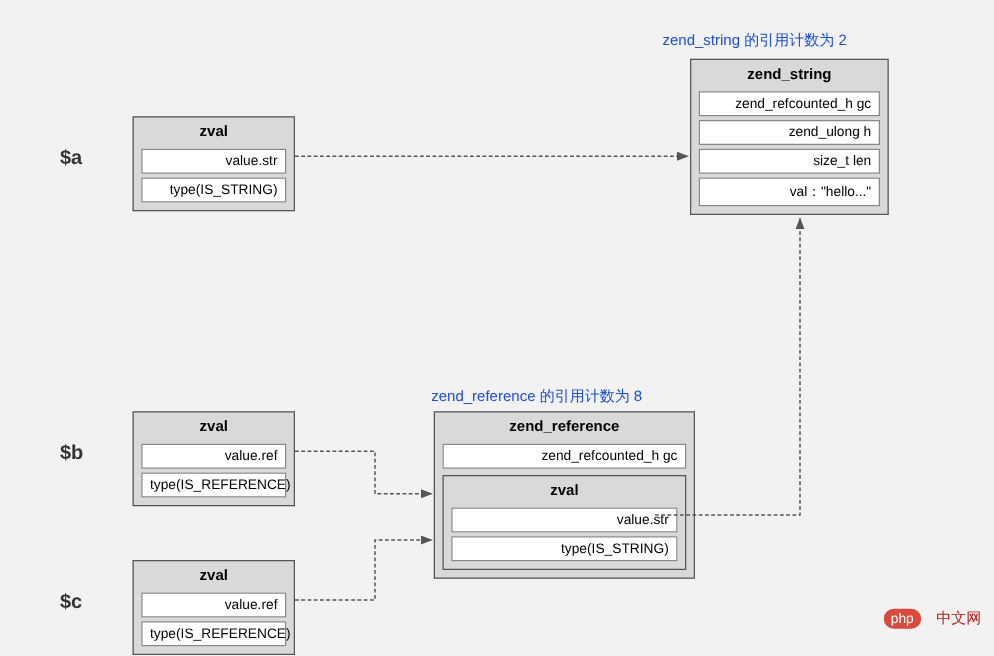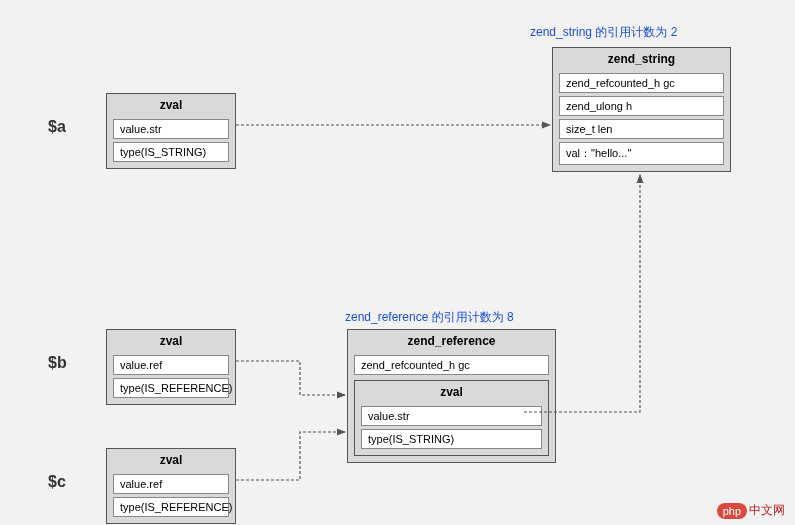--- a/index.html
+++ b/index.html
@@ -25,21 +25,21 @@
       text-align: center;
       font-weight: bold;
       padding: 4px 6px;
       font-size: 12px;
     }
     .row {
       background: #fff;
       border: 1px solid #888;
       margin: 3px 6px;
       padding: 3px 6px;
-      text-align: left;
+      text-align: right;
       font-size: 11px;
     }
     .inner-box {
       background: #d9d9d9;
       border: 1px solid #555;
       margin: 5px 6px 6px 6px;
     }
     .label {
       position: absolute;
       font-weight: bold;
@@ -55,24 +55,24 @@
       position: absolute;
       top: 0;
       left: 0;
       width: 795px;
       height: 525px;
       pointer-events: none;
     }
     .watermark {
       position: absolute;
       right: 10px;
-      bottom: 6px;
+      bottom: 22px;
       display: flex;
       align-items: center;
-      gap: 2px;
+      gap: 12px;
     }
     .wm-logo {
       background: #d84a3e;
       color: #fff;
       font-size: 11px;
       padding: 2px 6px;
       border-radius: 8px;
     }
     .wm-text {
       font-size: 12px;
@@ -88,21 +88,21 @@
 
 <div class="annotation" style="left:530px; top:24px;">zend_string 的引用计数为 2</div>
 <div class="annotation" style="left:345px; top:309px;">zend_reference 的引用计数为 8</div>
 
 <div class="box" style="left:106px; top:93px; width:130px;">
   <div class="title">zval</div>
   <div class="row">value.str</div>
   <div class="row" style="margin-bottom:6px;">type(IS_STRING)</div>
 </div>
 
-<div class="box" style="left:552px; top:47px; width:179px;">
+<div class="box" style="left:552px; top:47px; width:159px;">
   <div class="title">zend_string</div>
   <div class="row">zend_refcounted_h gc</div>
   <div class="row">zend_ulong        h</div>
   <div class="row">size_t           len</div>
   <div class="row" style="margin-bottom:6px;">val："hello..."</div>
 </div>
 
 <div class="box" style="left:106px; top:329px; width:130px;">
   <div class="title">zval</div>
   <div class="row">value.ref</div>

